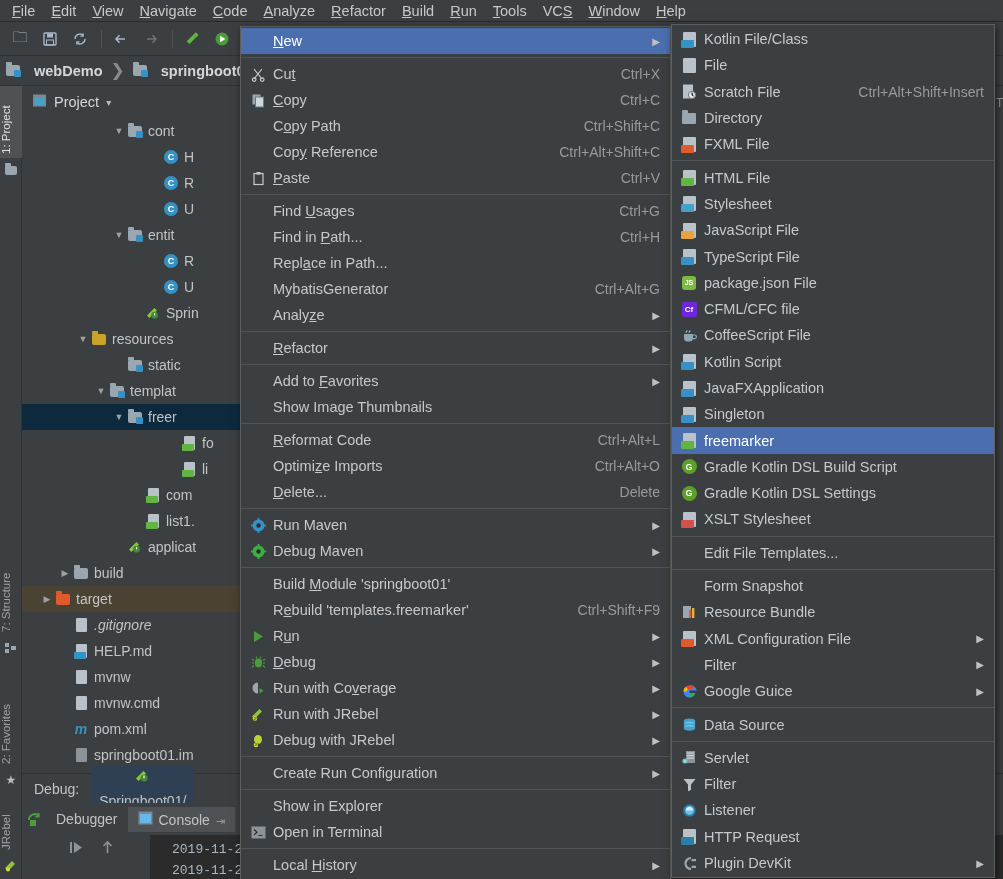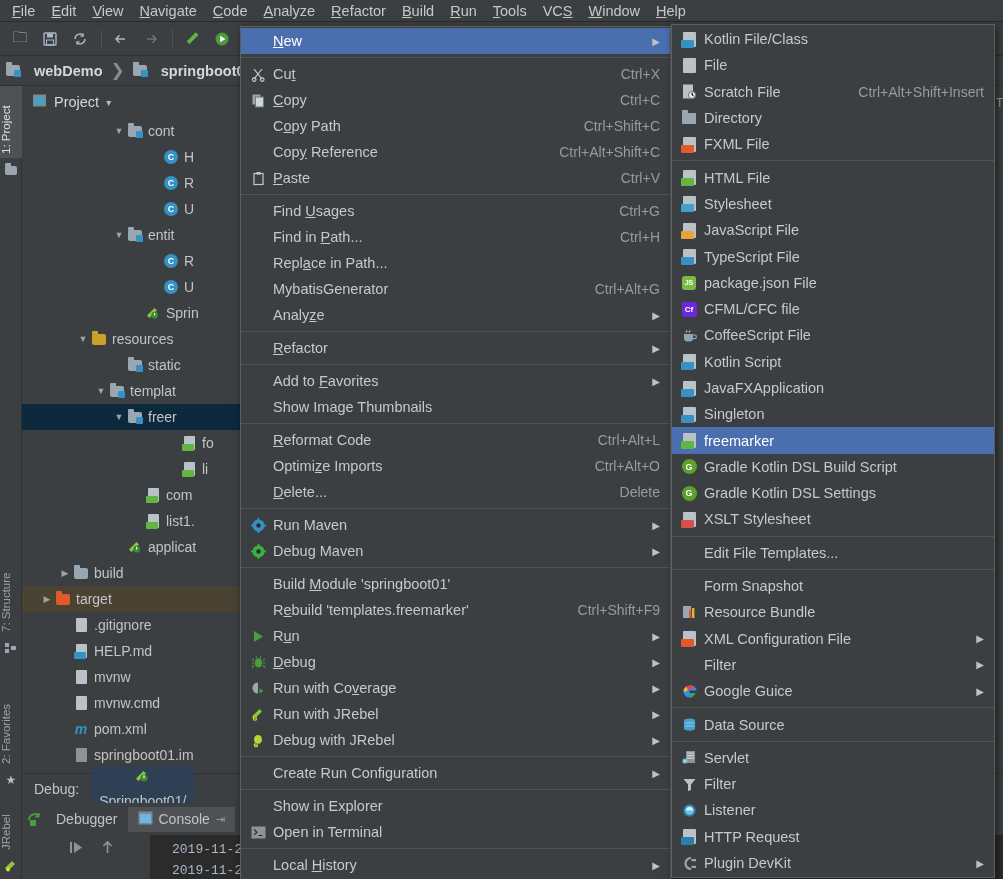--- a/index.html
+++ b/index.html
@@ -103,21 +103,21 @@
     position:absolute; left:22px; top:773px; width:981px; height:30px;
     background:#3c3f41; display:flex; align-items:center; font-size:14px; color:#c3c3c3;
     border-top:1px solid #2f3133;
   }
   .dbg-label{ padding:0 12px; }
   .dbg-cfg{ display:flex;align-items:center;gap:6px; background:#2f4054; padding:3px 8px;flex-direction:column;}
   .debugtabs{
     position:absolute; left:22px; top:803px; width:981px; height:32px;
     background:#3c3f41; display:flex; align-items:center; font-size:14px; color:#c3c3c3;
   }
-  .dtab{ padding:4px 10px; display:flex; align-items:center; gap:6px; }
+  .dtab{ padding:4px 10px; display:flex; align-items:flex-end; gap:6px; }
   .dtab.active{ background:#4e5254; }
   .consolearea{
     position:absolute; left:22px; top:835px; width:981px; height:44px;
     background:#2b2b2b; color:#a9b7c6; font-family:"Liberation Mono", monospace;
     font-size:13px; padding:4px 0 0 150px; line-height:21px; overflow:hidden;
   }
   .dside{ position:absolute; left:22px; top:835px; width:128px; height:44px;
           background:#3c3f41; display:flex; gap:14px; padding:4px 0 0 46px;
           color:#8a8a8a; font-size:13px;}
 
@@ -423,21 +423,21 @@
         </span>
         <span>build</span>
       </div>
       <div class="trow hl" style="padding-left: 18px;">
         <span class="arrow">▶</span>
         <span class="ticon">
           <span class="fld orange"></span>
         </span>
         <span>target</span>
       </div>
-      <div class="trow" style="padding-left: 36px;">
+      <div class="trow" style="padding-left: 36px; font-style: italic;">
         <span class="arrow"></span>
         <span class="ticon">
           <span class="doc"></span>
         </span>
         <span>.gitignore</span>
       </div>
       <div class="trow" style="padding-left: 36px;">
         <span class="arrow"></span>
         <span class="ticon">
           <span class="doc md"></span>

